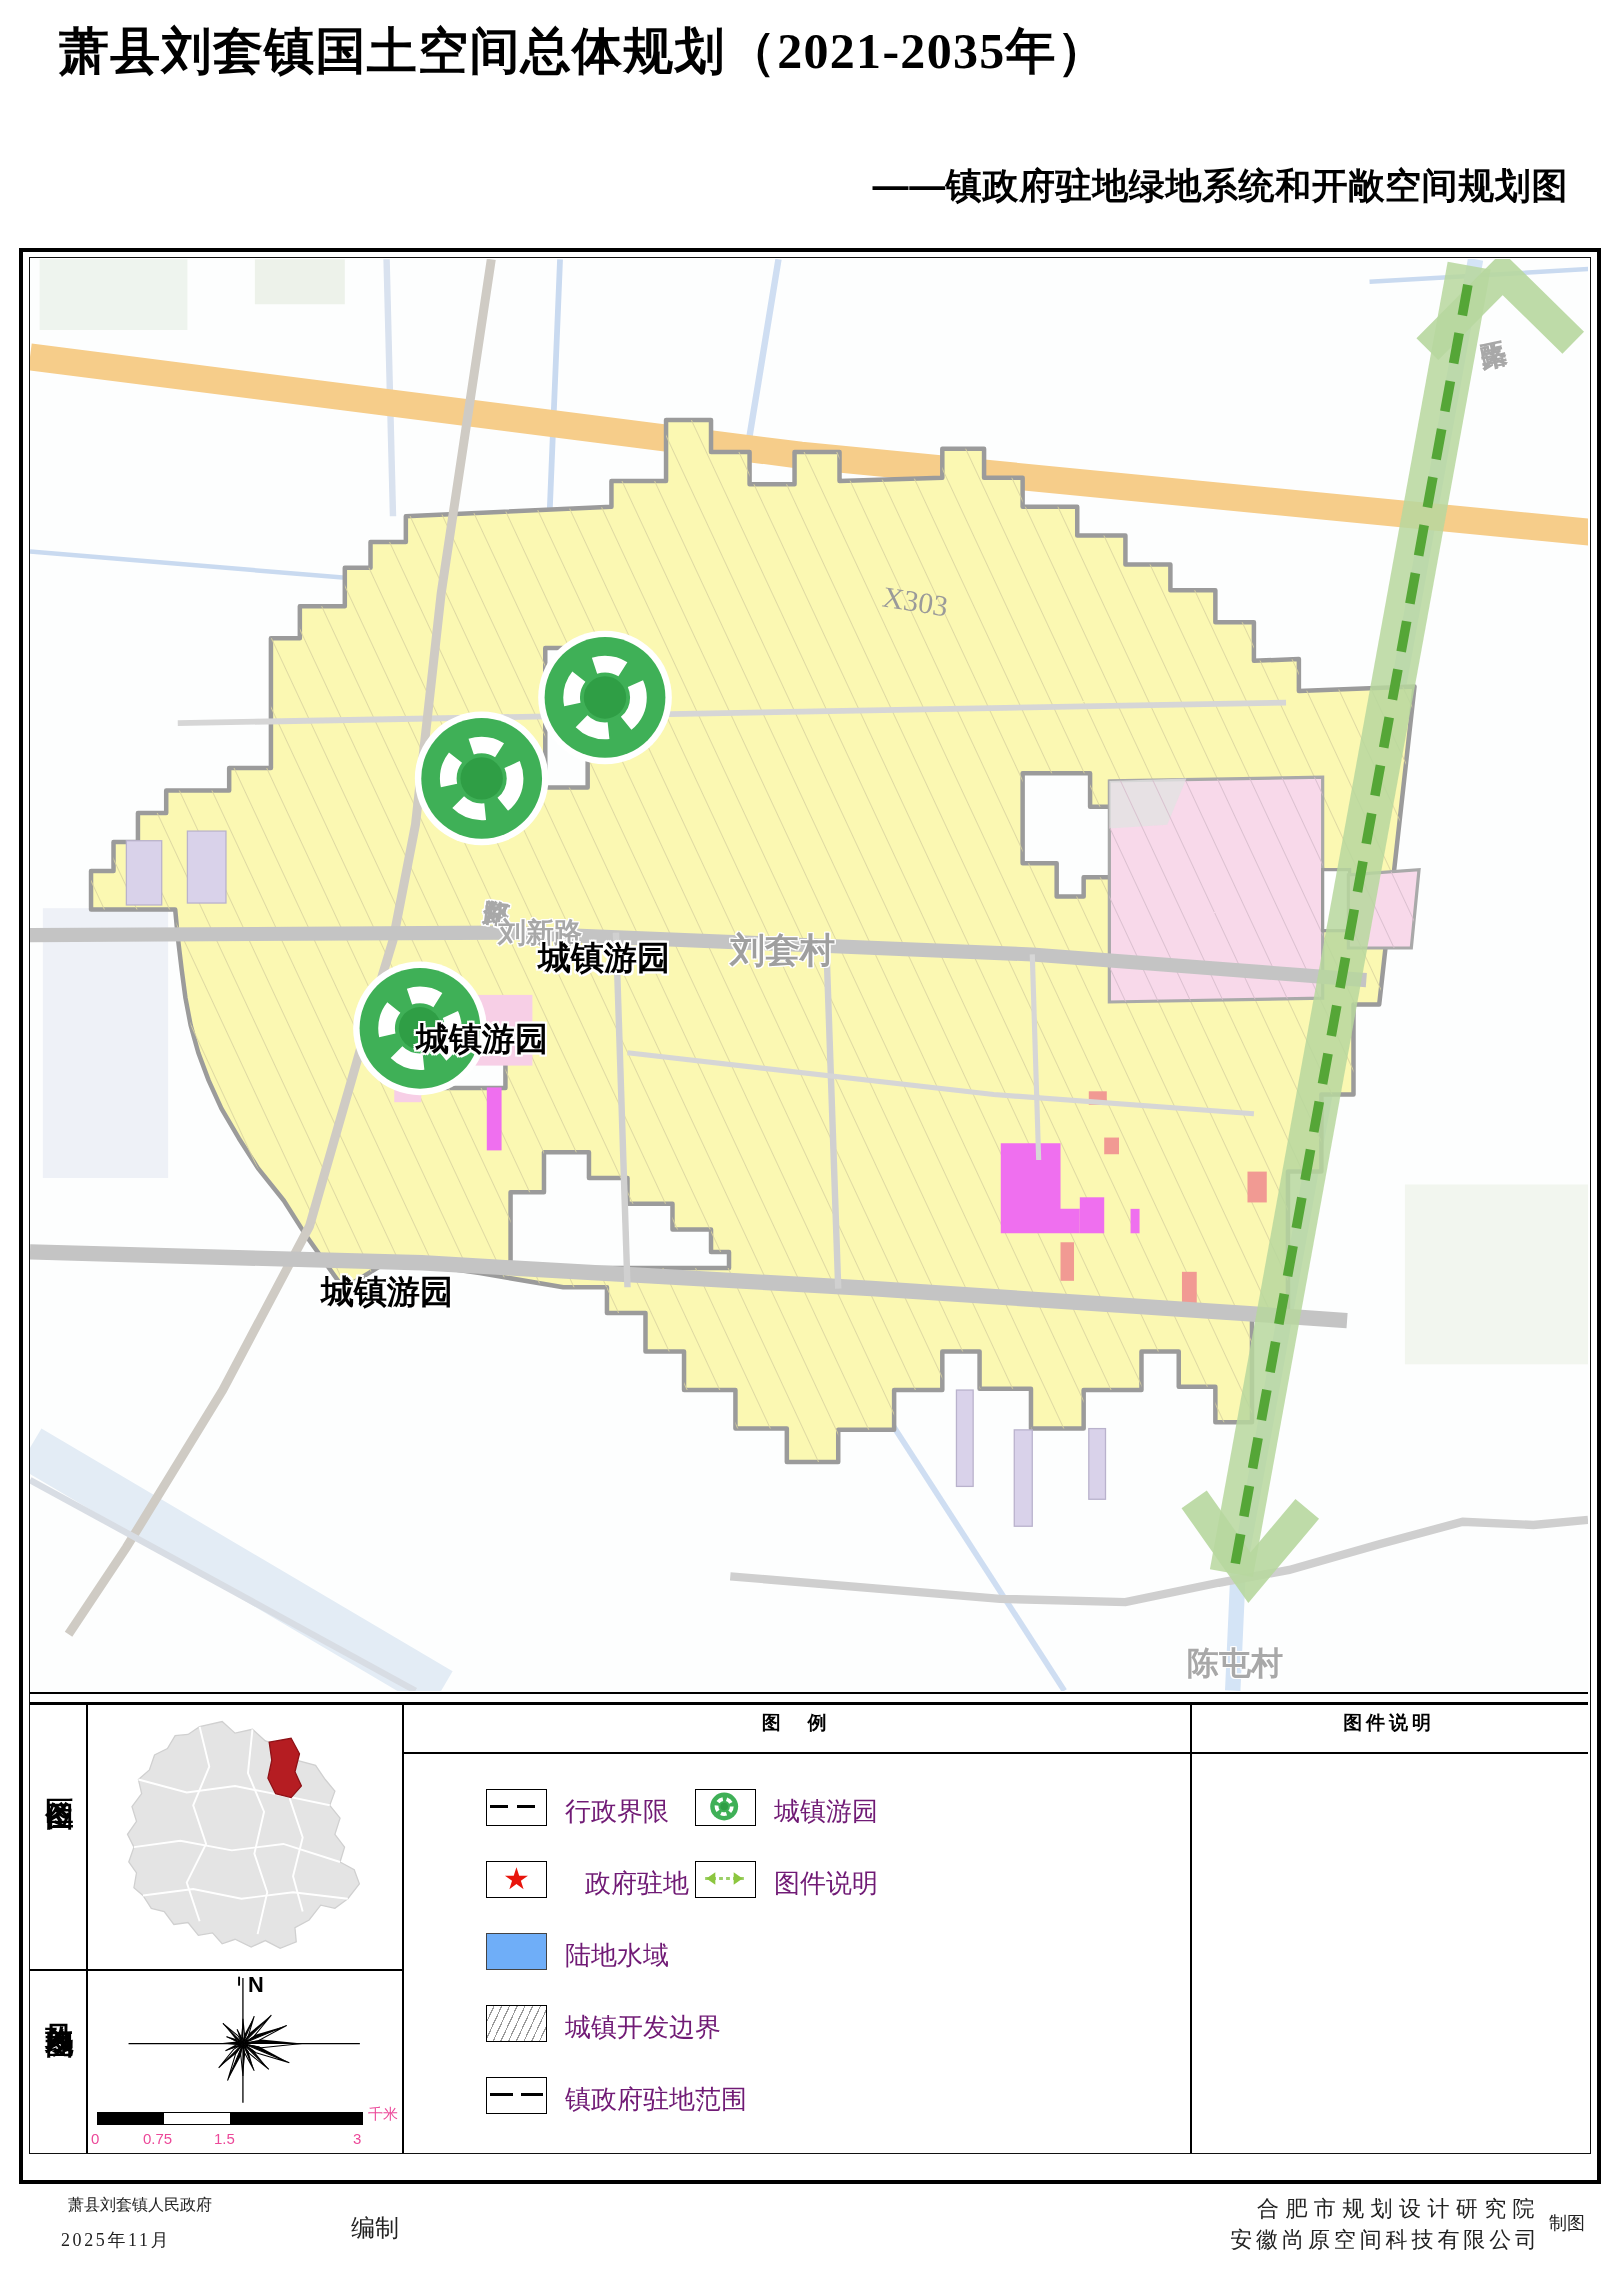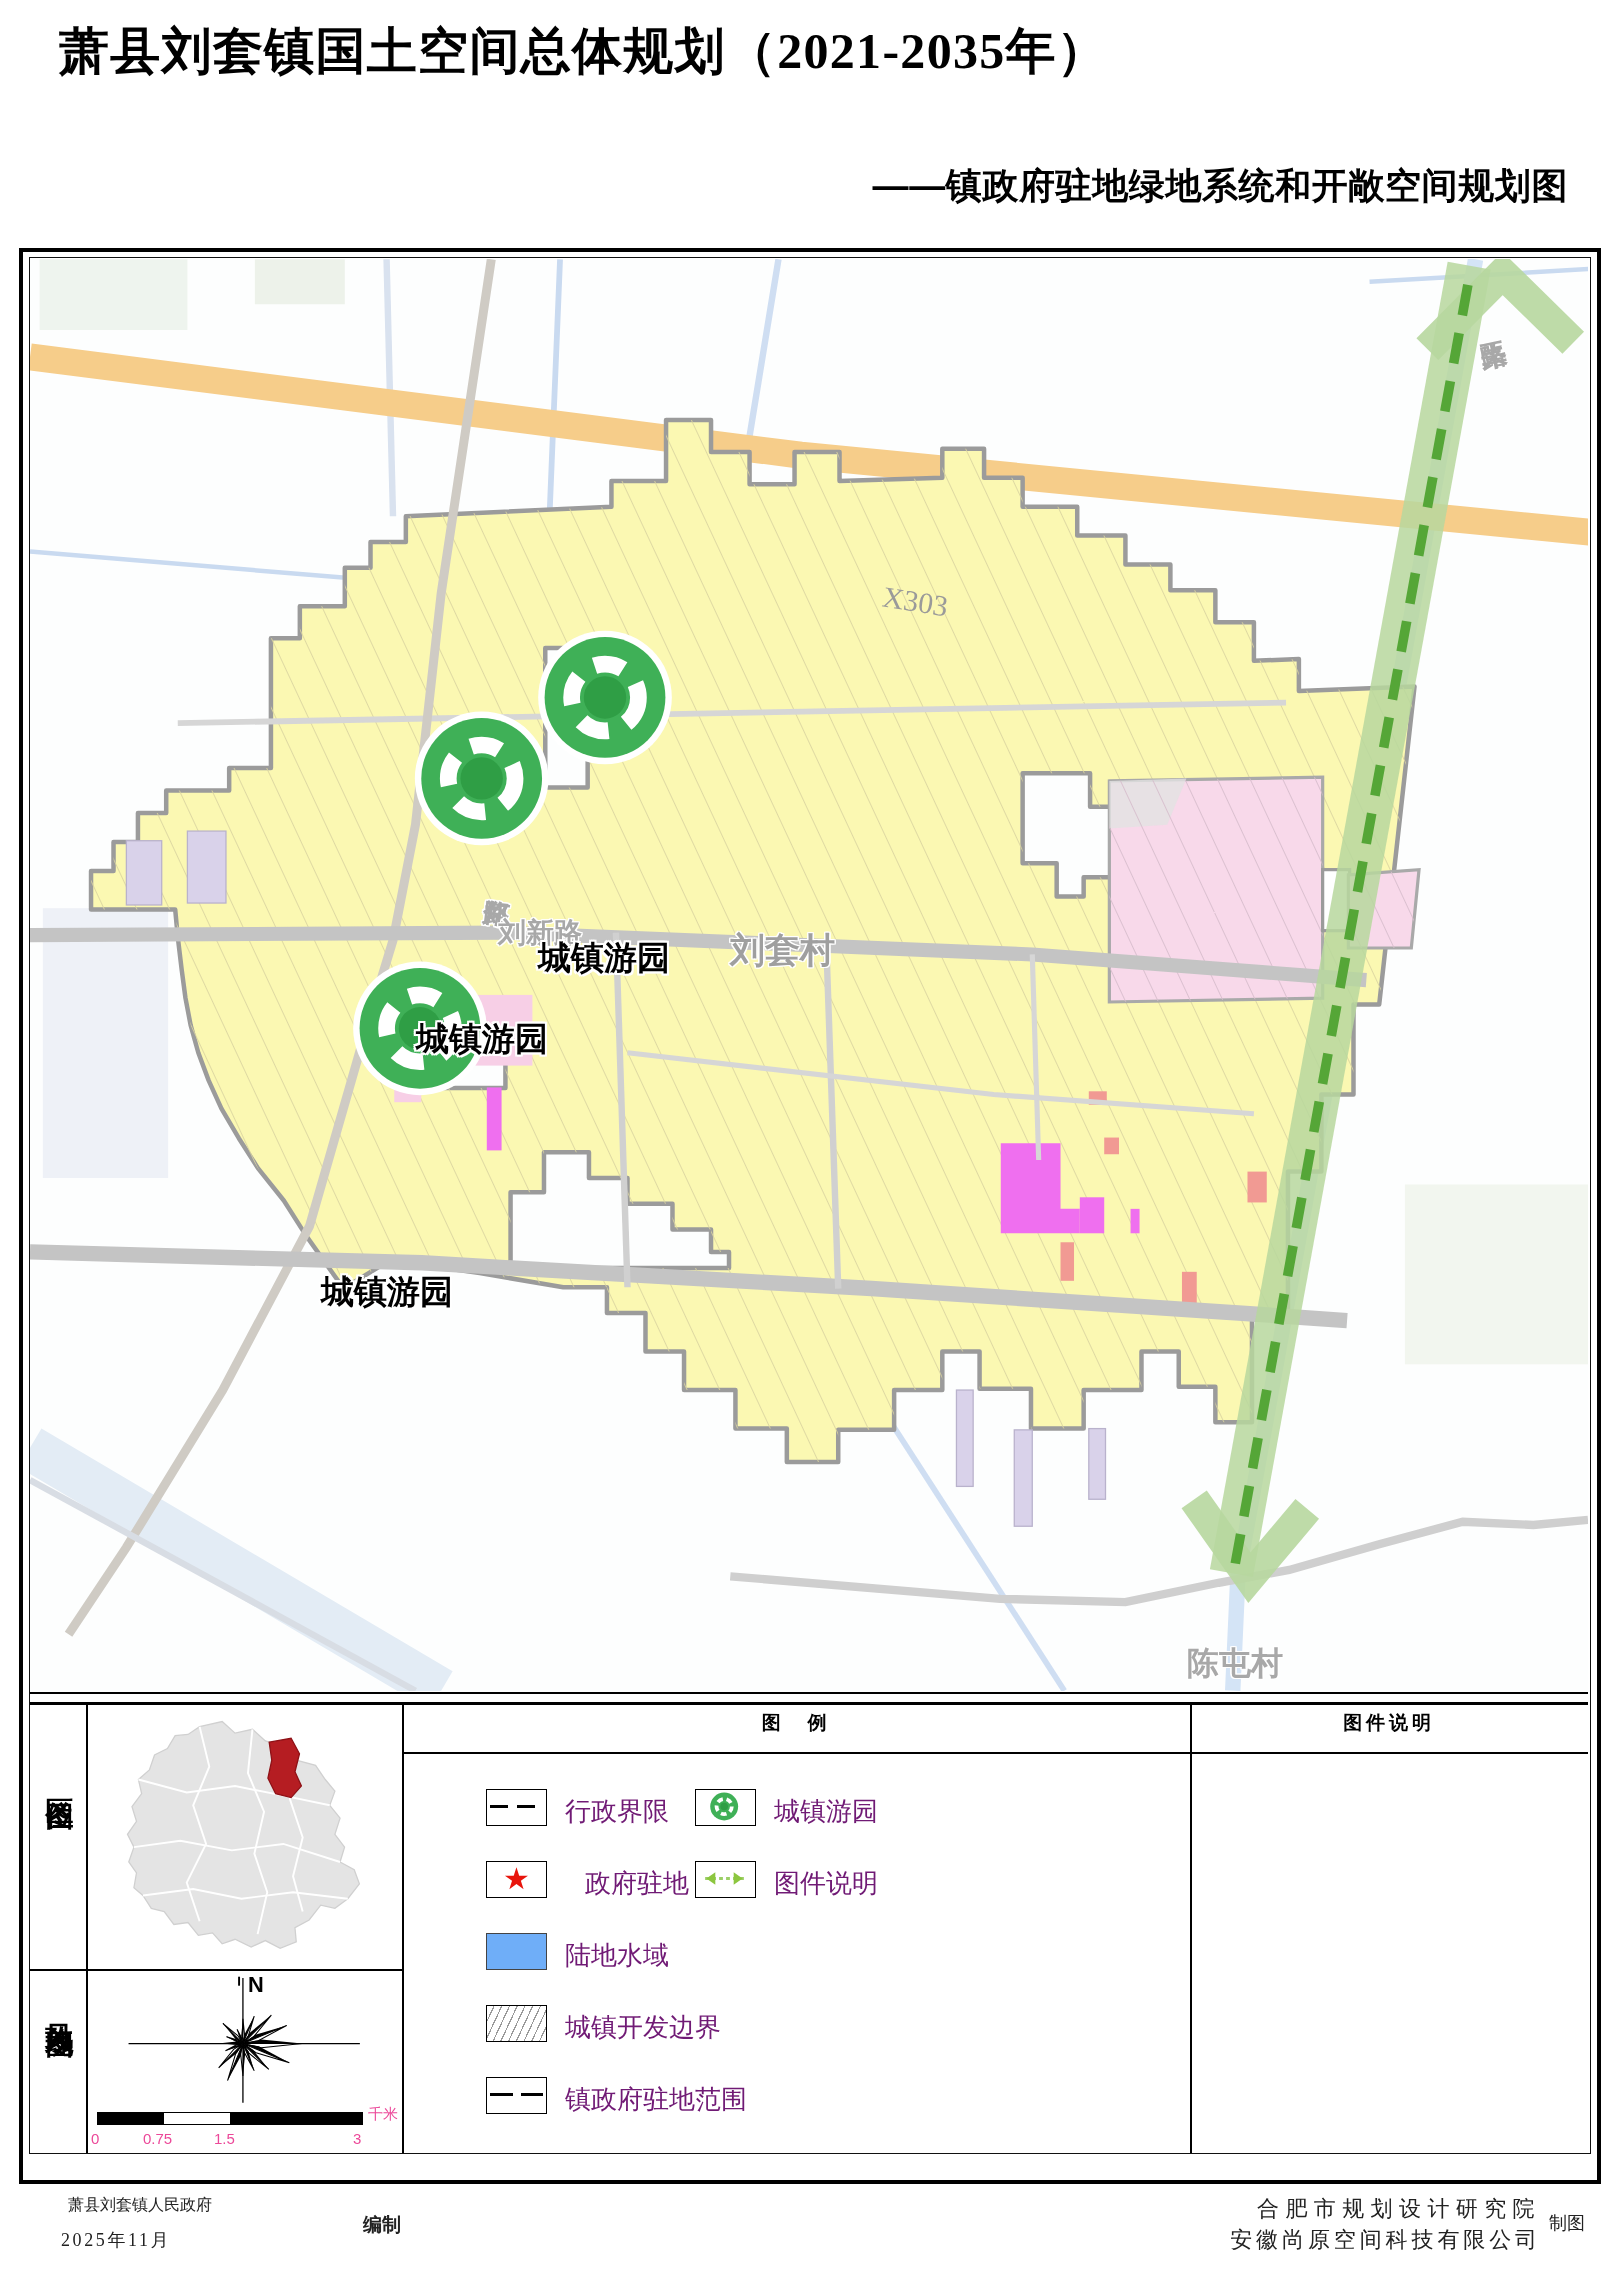--- a/index.html
+++ b/index.html
@@ -309,19 +309,19 @@
       <path d="M16,26 L30,16 30,36 Z" fill="#8CC63F"></path>
       <path d="M73,26 L59,16 59,36 Z" fill="#8CC63F"></path>
     </g>
   </svg>
 </div>
 <div class="abs leg-label" style="left:774px;top:1866px;">图件说明</div>
 
 <div class="abs panel-head" style="left:1190px;top:1710px;width:398px;font-family:Liberation Serif, serif;">图件说明</div>
 
 <div class="abs foot" style="left:68px;top:2195px;font-size:16px;">萧县刘套镇人民政府</div>
-<div class="abs foot" style="left:363px;top:2212px;font-size:19px;font-weight:bold;">编制</div>
+<div class="abs foot" style="left:351px;top:2212px;font-size:24px;">编制</div>
 <div class="abs foot" style="left:61px;top:2228px;font-size:18px;letter-spacing:2.6px;">2025年11月</div>
 
 <div class="abs foot" style="right:77px;top:2194px;font-size:22px;letter-spacing:6.4px;">合肥市规划设计研究院</div>
 <div class="abs foot" style="right:77px;top:2225px;font-size:22px;letter-spacing:3.9px;text-align:right;">安徽尚原空间科技有限公司</div>
 <div class="abs foot" style="right:33px;top:2211px;font-size:18px;">制图</div>
 
 
 </body></html>

